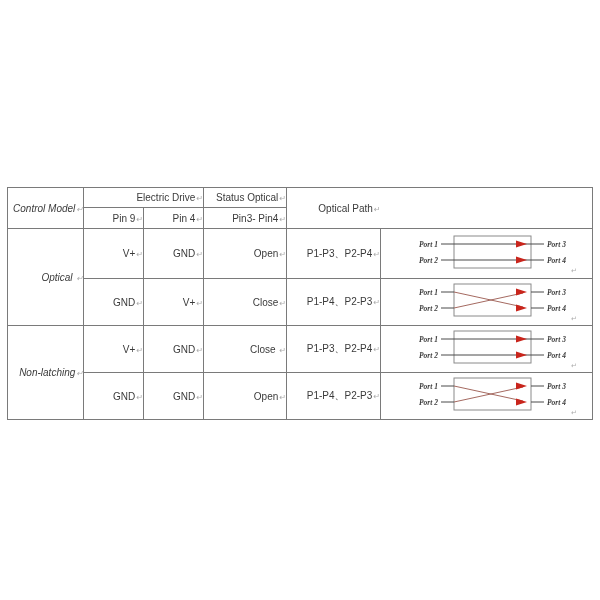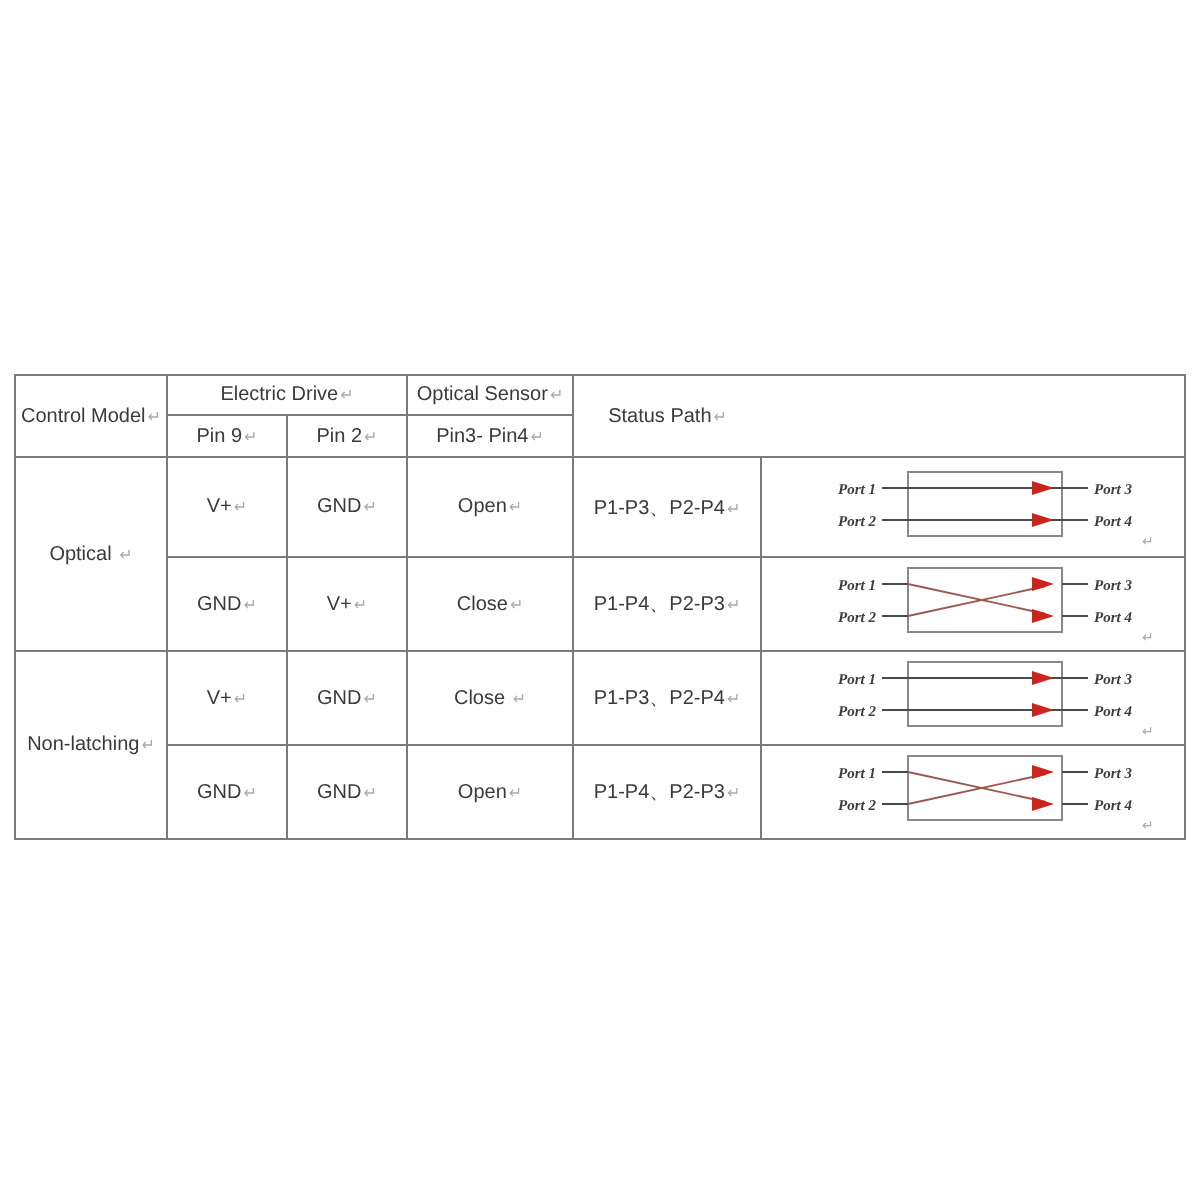--- a/index.html
+++ b/index.html
@@ -14,32 +14,32 @@
     position:absolute;
     left:7px;top:187px;
     width:585px;
     border-collapse:collapse;
     table-layout:fixed;
   }
   table.spec-table td{
     border:1px solid var(--border-color,#7a7a7a);
     font-size:10px;
     color:var(--text-color,#3a3a3a);
-    text-align:center;
+    text-align:right;
     vertical-align:middle;
     padding:0;
     overflow:hidden;
   }
   tr.h-a{height:20px;}
   tr.h-b{height:21px;}
   tr.r1{height:50px;}
   tr.r2{height:44px;}
   tr.r3{height:45px;}
   tr.r4{height:43px;}
-  td.left-pad{text-align:left;padding-left:5px;}
+  td.left-pad{text-align:left;padding-left:5px;font-style:italic;}
   .mark{
     color:#ababab;
     font-size:8px;
     margin-left:1px;
   }
   .diagram{display:block;margin:0 auto;}
   .diagram .stub{stroke:var(--line,#4a4a4a);stroke-width:1;}
   .diagram .inner{stroke:var(--line,#4a4a4a);stroke-width:1;}
   .diagram .cross{stroke:var(--cross-line,#9a584e);stroke-width:0.9;}
   .diagram .box{fill:none;stroke:var(--box-border,#8a8a8a);stroke-width:1;}
@@ -70,27 +70,27 @@
         <col style="width:60px">
         <col style="width:60px">
       <col style="width:83px">
         <col style="width:94px">
         <col style="width:212px">
     </colgroup>
     <tbody>
       <tr class="h-a">
         <td rowspan="2" class="left-pad"><span>Control Model</span><span class="mark">↵</span></td>
         <td colspan="2"><span>Electric Drive</span><span class="mark">↵</span></td>
-        <td><span>Optical Sensor</span><span class="mark">↵</span></td>
-        <td colspan="1" rowspan="2" style="border-right:none"><span>Status Path</span><span class="mark">↵</span></td>
+        <td><span>Status Optical</span><span class="mark">↵</span></td>
+        <td colspan="1" rowspan="2" style="border-right:none"><span>Optical Path</span><span class="mark">↵</span></td>
         <td rowspan="2" style="border-left:none"></td>
       </tr>
       <tr class="h-b">
         <td><span>Pin 9</span><span class="mark">↵</span></td>
-        <td><span>Pin 2</span><span class="mark">↵</span></td>
+        <td><span>Pin 4</span><span class="mark">↵</span></td>
         <td><span>Pin3- Pin4</span><span class="mark">↵</span></td>
       </tr>
 
       <tr class="r1">
         <td rowspan="2" class="left-pad"><span>Optical </span><span class="mark">↵</span></td>
         <td><span>V+</span><span class="mark">↵</span></td>
         <td><span>GND</span><span class="mark">↵</span></td>
         <td><span>Open</span><span class="mark">↵</span></td>
         <td><span>P1-P3、P2-P4</span><span class="mark">↵</span></td>
         <td>

